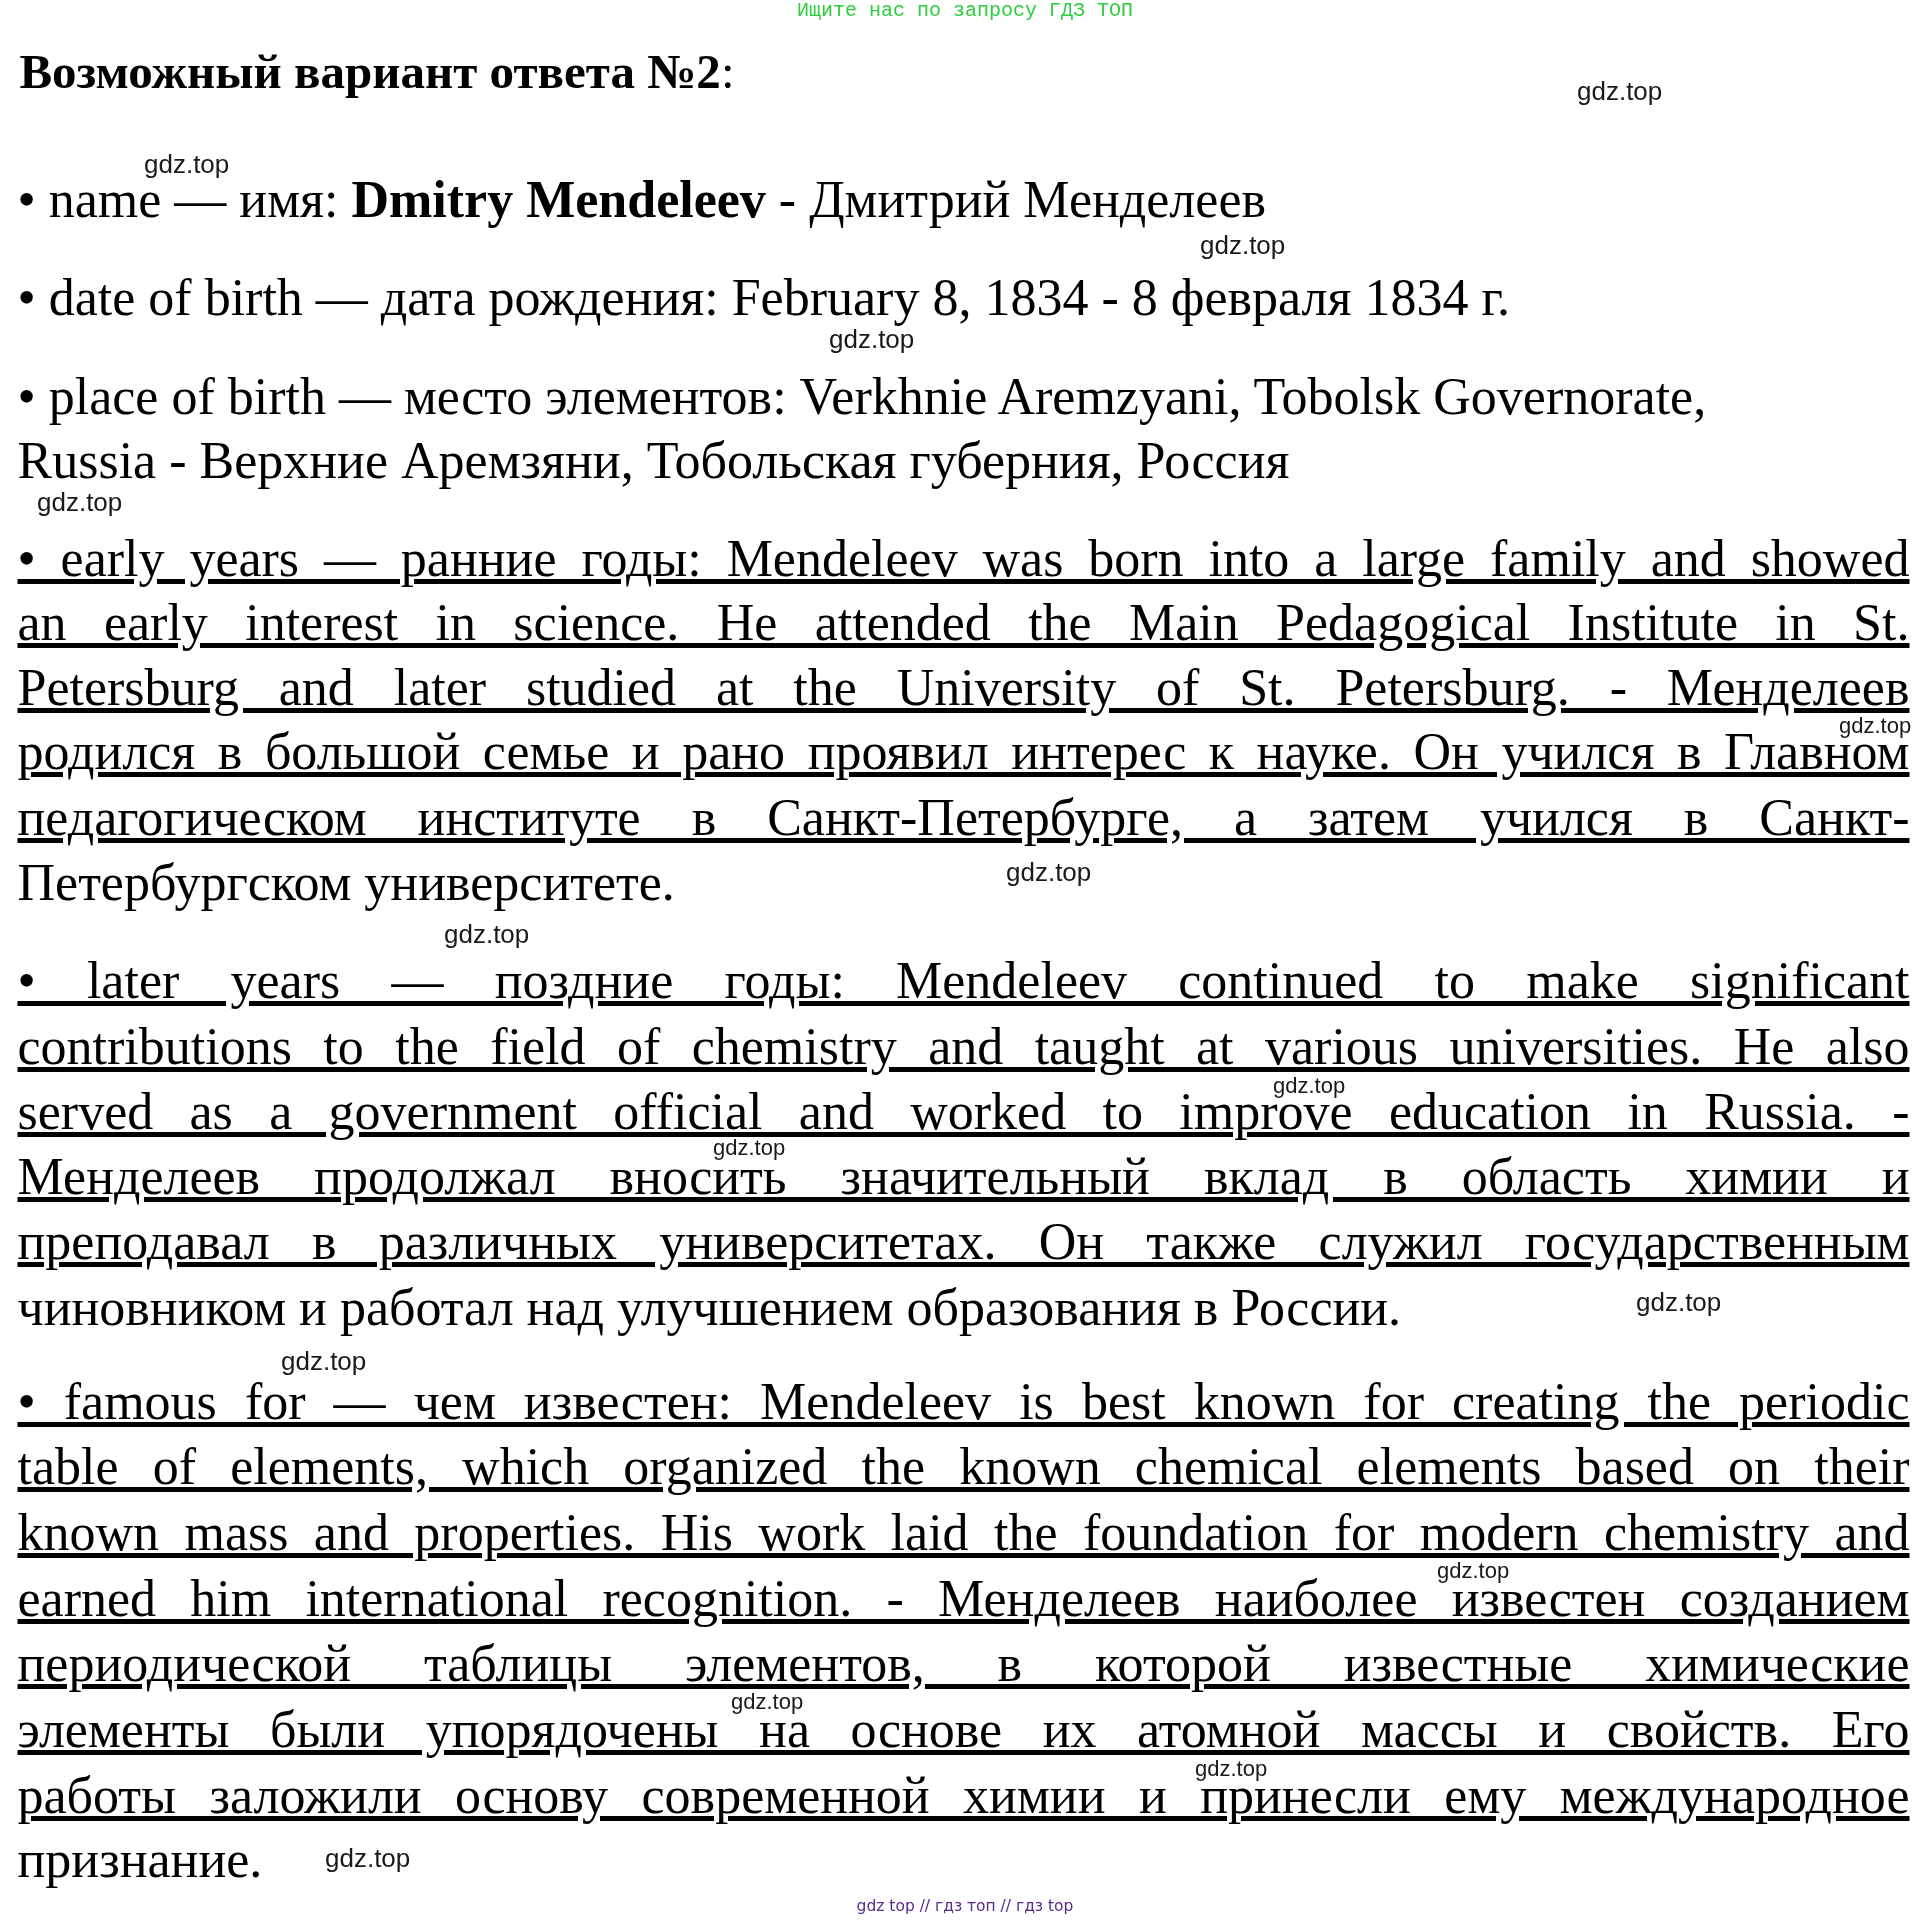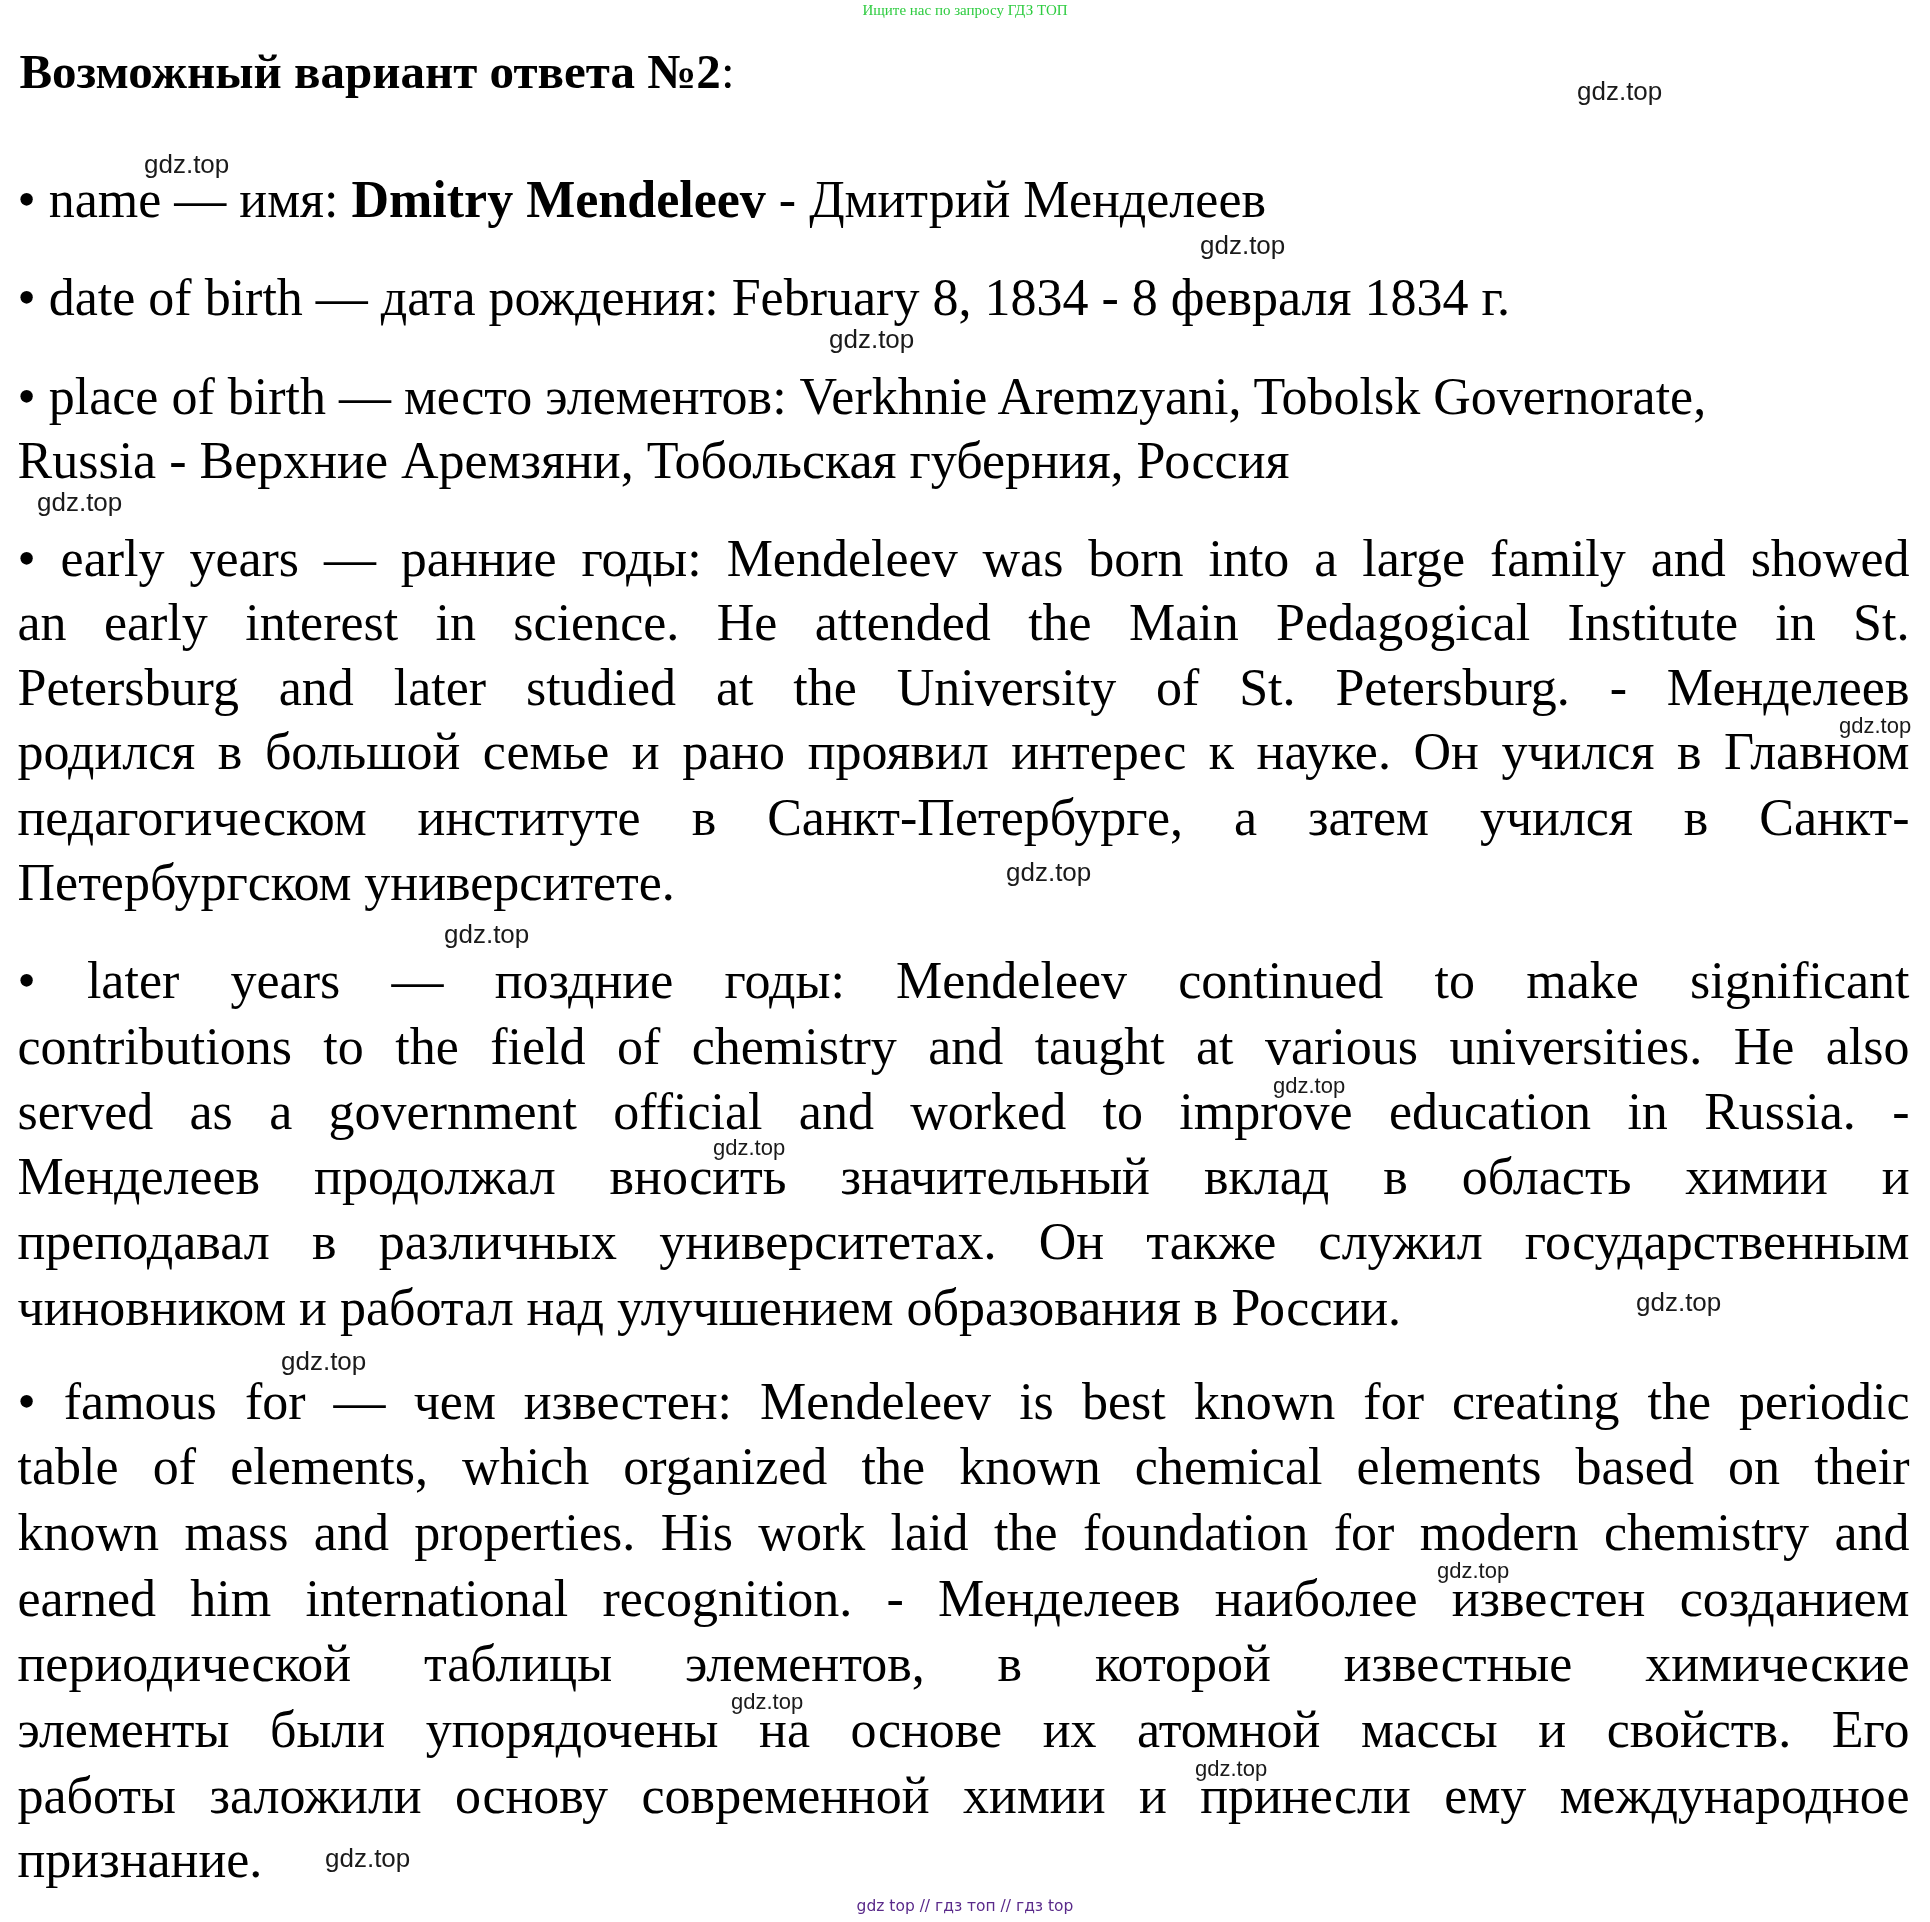--- a/index.html
+++ b/index.html
@@ -1,21 +1,21 @@
 <!DOCTYPE html>
 <html><head>
 <meta charset="utf-8">
 <style>
   html, body { margin:0; padding:0; background:#ffffff; }
   body { width:1930px; height:1922px; position:relative; overflow:hidden; }
-  .top-banner { position:absolute; top:0; left:0; width:1930px; text-align:center; font-family:Liberation Serif, serif; font-size:15px; color:#2ecc40; line-height:19.4px; top:1px; }
+  .top-banner { position:absolute; top:0; left:0; width:1930px; text-align:center; font-family:Liberation Mono, monospace; font-size:20px; color:#2ecc40; line-height:19.4px; top:1px; }
   .heading { position:absolute; left:19.4px; top:43px; font-family:"Liberation Serif", serif; font-size:49px; line-height:58px; color:#000; white-space:nowrap; }
   .heading b { font-weight:bold; }
   .line { position:absolute; left:17.5px; width:1892px; font-family:"Liberation Serif", serif; font-size:52px; line-height:60px; color:#000; white-space:nowrap; }
-  .line.j { text-align:justify; text-align-last:justify; white-space:normal; }
+  .line.j { text-align:justify; text-align-last:justify; white-space:normal;text-decoration:underline; }
   .line b { font-weight:bold; }
   .wm { position:absolute; font-family:"Liberation Sans", sans-serif; font-size:26px; color:#1a1a1a; line-height:29px; white-space:nowrap; }
   .wm.sm { font-size:22px; }
   .bottom-banner { position:absolute; top:1896px; left:0; width:1930px; text-align:center; font-family:"DejaVu Sans", sans-serif; font-size:15.5px; color:#5a2a8a; line-height:21.3px; }
 </style>
 </head>
 <body>
 
 <div class="top-banner">Ищите нас по запросу ГДЗ ТОП</div>
 

